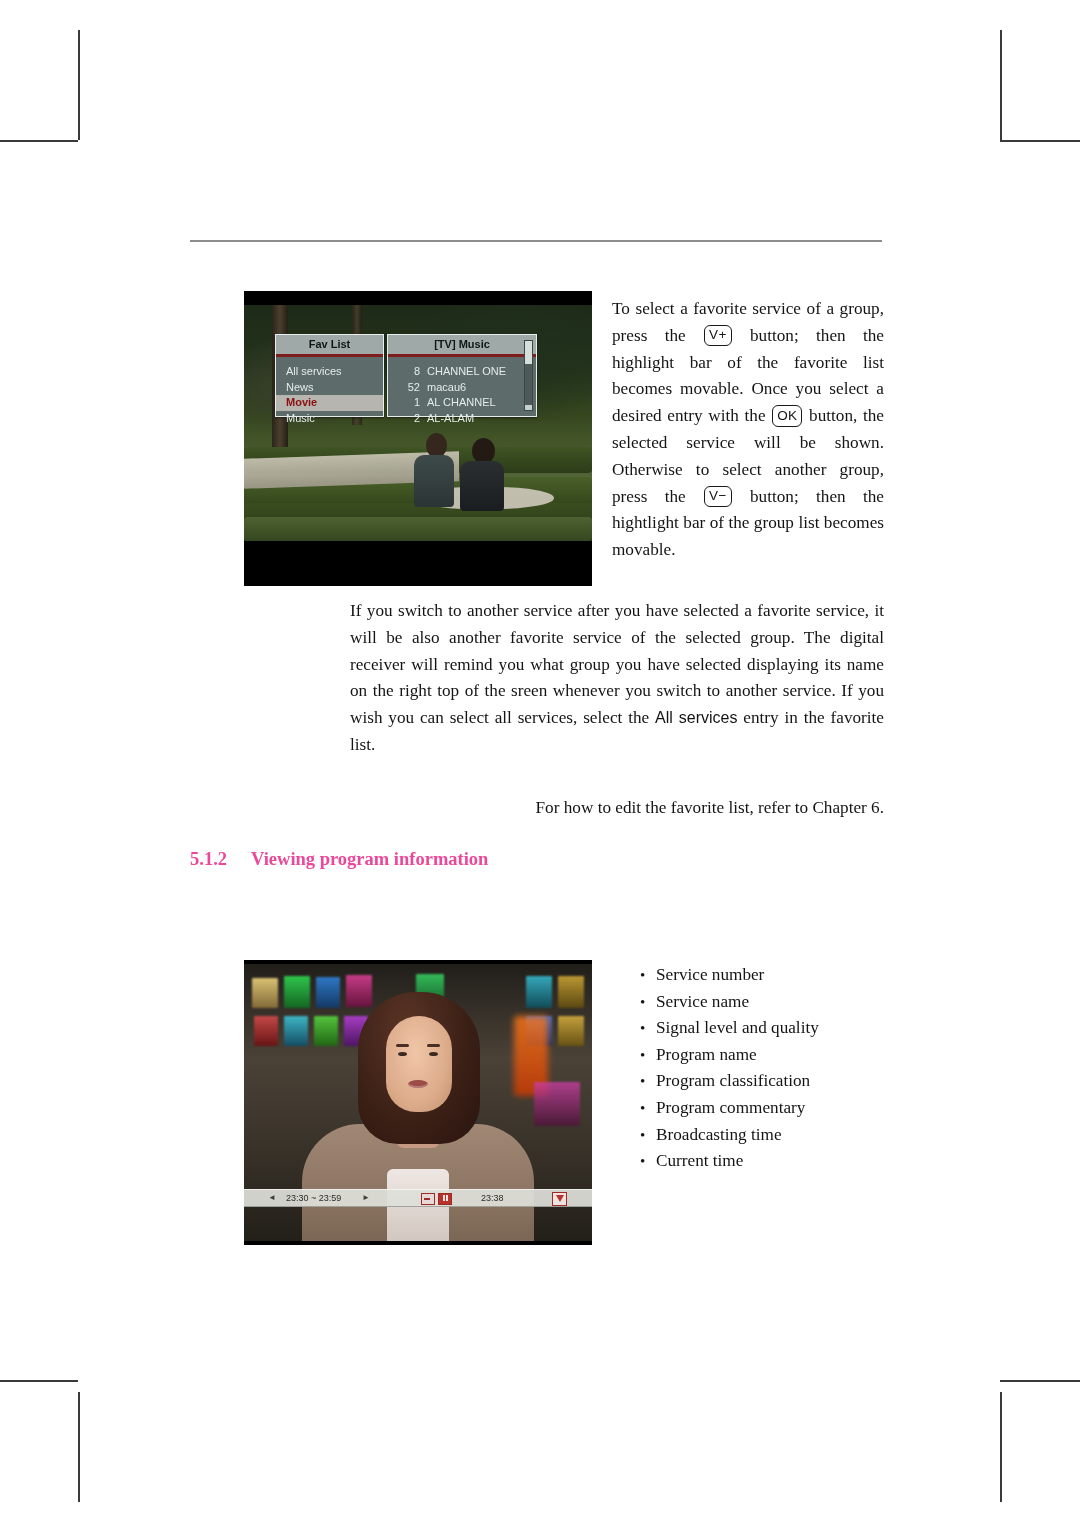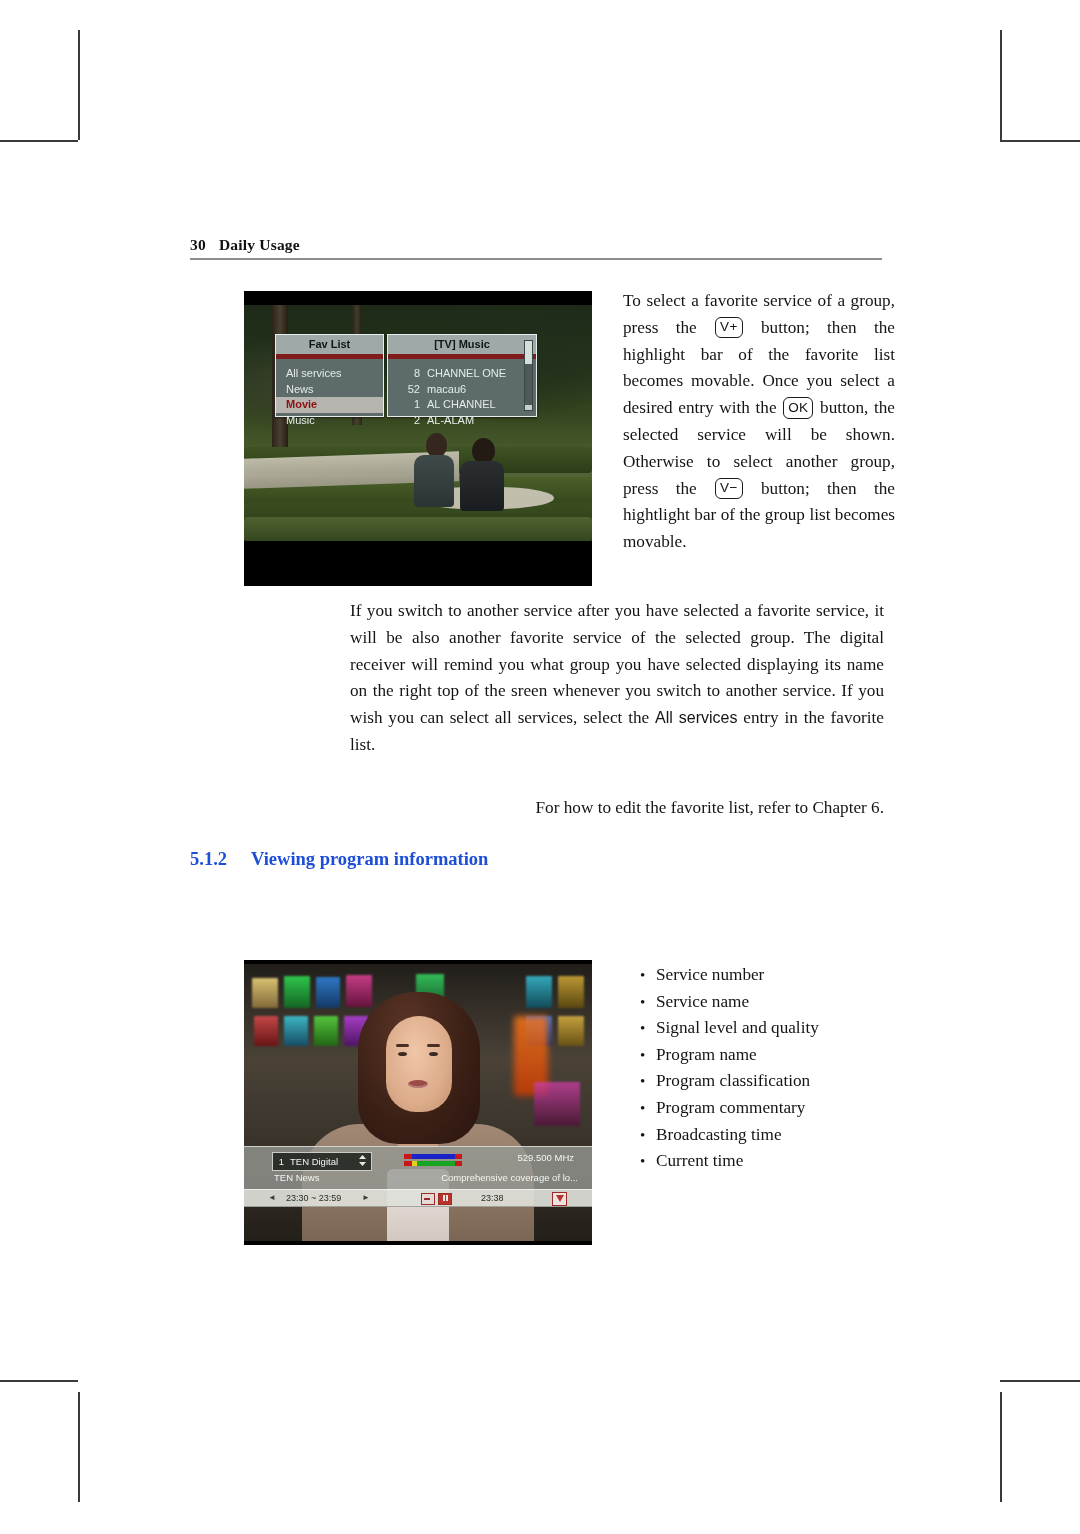--- a/index.html
+++ b/index.html
@@ -39,21 +39,21 @@
   .ibadge{
     display:inline-block;width:19px;height:19px;border-radius:50%;
     background:radial-gradient(circle at 34% 30%,#b7bfc6 0%,#8e99a3 55%,#6f7b86 100%);
     color:#fff;font-style:italic;font-weight:bold;font-size:13px;
     font-family:"Liberation Serif",serif;text-align:center;line-height:19px;
     vertical-align:-3px;margin:0 2px;
     box-shadow:inset 0 0 0 1px rgba(255,255,255,.25);
   }
 
   
-  .sec-head{position:absolute;left:190px;top:849px;color:#1d4ed8;}
+  .sec-head{position:absolute;left:190px;top:849px;color:#ec4899;}
   .sec-head .num{font-weight:bold;font-size:18.5px;}
   .sec-head .ttl{font-weight:bold;font-size:18.5px;margin-left:24px;}
 
   
   .bullets{position:absolute;left:640px;top:962px;font-size:17.2px;line-height:25.6px;color:#141414;}
   .bullets .li{display:flex;align-items:baseline;}
   .bullets .dot{width:16px;flex:0 0 16px;text-align:left;font-size:15px;}
 
   
   .shot{position:absolute;background:#000;overflow:hidden;}
@@ -79,21 +79,21 @@
   .s1-photo .torso{position:absolute;border-radius:10px 10px 4px 4px;}
   .s1-photo .head{position:absolute;border-radius:50%;}
 
   .osd-panel{
     position:absolute;background:#5d6b6b;border:1.5px solid #e8eeee;
     box-shadow:0 1px 2px rgba(0,0,0,.5);
   }
   .osd-title{
     height:19px;line-height:19px;text-align:center;color:#0f1717;
     background:#9fa9a7;font-family:"Liberation Sans",sans-serif;
-    font-size:11px;font-weight:bold;border-bottom:5px solid #7f1d1d;
+    font-size:11px;font-weight:bold;border-bottom:3px solid #7f1d1d;
   }
   .osd-body{padding:7px 0 0 0;}
   .osd-row{
     font-family:"Liberation Sans",sans-serif;font-size:11px;color:#e4ecea;
     height:15.5px;line-height:15.5px;padding-left:10px;white-space:nowrap;
   }
   .osd-row.sel{background:#b7b5b0;color:#8b1111;font-weight:bold;}
   .osd-row .num{display:inline-block;width:22px;text-align:right;margin-right:7px;}
   .scrollbar{
     position:absolute;right:3px;top:5px;bottom:5px;width:7px;background:#4e5a5a;
@@ -202,23 +202,20 @@
   <div class="crop v" style="left:78px;  top:30px;   height:110px;"></div>
   <div class="crop h" style="left:0px;   top:140px;  width:78px;"></div>
   <div class="crop v" style="left:1000px;top:30px;   height:110px;"></div>
   <div class="crop h" style="left:1000px;top:140px;  width:80px;"></div>
   <div class="crop v" style="left:78px;  top:1392px;height:110px;"></div>
   <div class="crop h" style="left:0px;   top:1380px;width:78px;"></div>
   <div class="crop v" style="left:1000px;top:1392px;height:110px;"></div>
   <div class="crop h" style="left:1000px;top:1380px;width:80px;"></div>
 
   <div class="runhead">
-    <div class="line">
-      <span class="pgnum">30</span><span>Daily Usage</span>
-    </div>
     <div class="rule"></div>
   </div>
 
   <div class="shot" id="shot1">
     <div class="s1-photo">
       <div class="trunk" style="left:28px;top:0px;width:16px;height:150px;"></div>
       <div class="trunk" style="left:108px;top:0px;width:10px;height:120px;opacity:.8;"></div>
       <div class="hedge" style="left:0px;top:142px;width:348px;height:26px;background:linear-gradient(#3f5424,#2c3c18);"></div>
       <div class="hedge" style="left:0px;top:172px;width:348px;height:30px;background:linear-gradient(#4a6029,#32441b);"></div>
       <div class="hedge" style="left:0px;top:198px;width:348px;height:44px;background:linear-gradient(#3a4d1f,#253416);"></div>
@@ -261,21 +258,21 @@
           <span class="num">2</span><span>AL-ALAM</span>
         </div>
       </div>
       <div class="scrollbar">
         <div class="thumb"></div>
         <div class="arrow" style="bottom:0;"></div>
       </div>
     </div>
   </div>
 
-  <div class="body-col" style="left:612px;top:288px;width:272px;margin-left:11px;">
+  <div class="body-col" style="left:612px;top:296px;width:272px;">
     <span>To select a favorite service of a group, press the </span><span class="key">V+</span><span> button; then the highlight bar of the favorite list becomes movable. Once you select a desired entry with the </span><span class="key">OK</span><span> button, the selected service will be shown.  Otherwise to select another group, press the </span><span class="key">V−</span><span> button; then the hightlight bar of the group list becomes movable.</span>
   </div>
 
   <div class="body-col" style="left:350px;top:598px;width:534px;">
     <span>If you switch to another service after you have selected a favorite service, it will be also another favorite service of the selected group. The digital receiver will remind you what group you have selected displaying its name on the right top of the sreen whenever you switch to another service.  If you wish you can select all services, select the </span><span class="sans">All services</span><span> entry in the favorite list.</span>
   </div>
 
   <div class="body-col" style="left:350px;top:795px;width:534px;text-align:right;">
     <span>For how to edit the favorite list, refer to Chapter 6.</span>
   </div>
@@ -309,38 +306,20 @@
       <div class="hair"></div>
       <div class="face"></div>
       <div class="brow" style="left:152px;top:80px;"></div>
       <div class="brow" style="left:183px;top:80px;"></div>
       <div class="eye" style="left:154px;top:88px;"></div>
       <div class="eye" style="left:185px;top:88px;"></div>
       <div class="mouth"></div>
     </div>
 
     <div class="infobar">
-      <div class="ib-main">
-        <div class="ib-chan">
-          <span class="cn">1</span><span>TEN Digital</span>
-          <span class="spin">
-            <svg width="7" height="11" viewBox="0 0 7 11" aria-hidden="true">
-              <polygon points="3.5,0 7,4 0,4" fill="#e8eae4"></polygon>
-              <polygon points="3.5,11 7,7 0,7" fill="#e8eae4"></polygon>
-            </svg>
-          </span>
-        </div>
-        <div class="ib-sig">
-          <div class="bar b1"></div>
-          <div class="bar b2"></div>
-        </div>
-        <div class="ib-freq">529.500 MHz</div>
-        <div class="ib-prog">TEN News</div>
-        <div class="ib-desc">Comprehensive coverage of lo...</div>
-      </div>
       <div class="ib-sub">
         <div class="arr" style="left:24px;">◄</div>
         <div class="txt" style="left:42px;">23:30 ~ 23:59</div>
         <div class="arr" style="left:118px;">►</div>
         <div class="mini m1" style="left:177px;"></div>
         <div class="mini m2" style="left:194px;"></div>
         <div class="txt" style="left:237px;">23:38</div>
         <div class="mini m3" style="left:308px;"></div>
       </div>
     </div>

